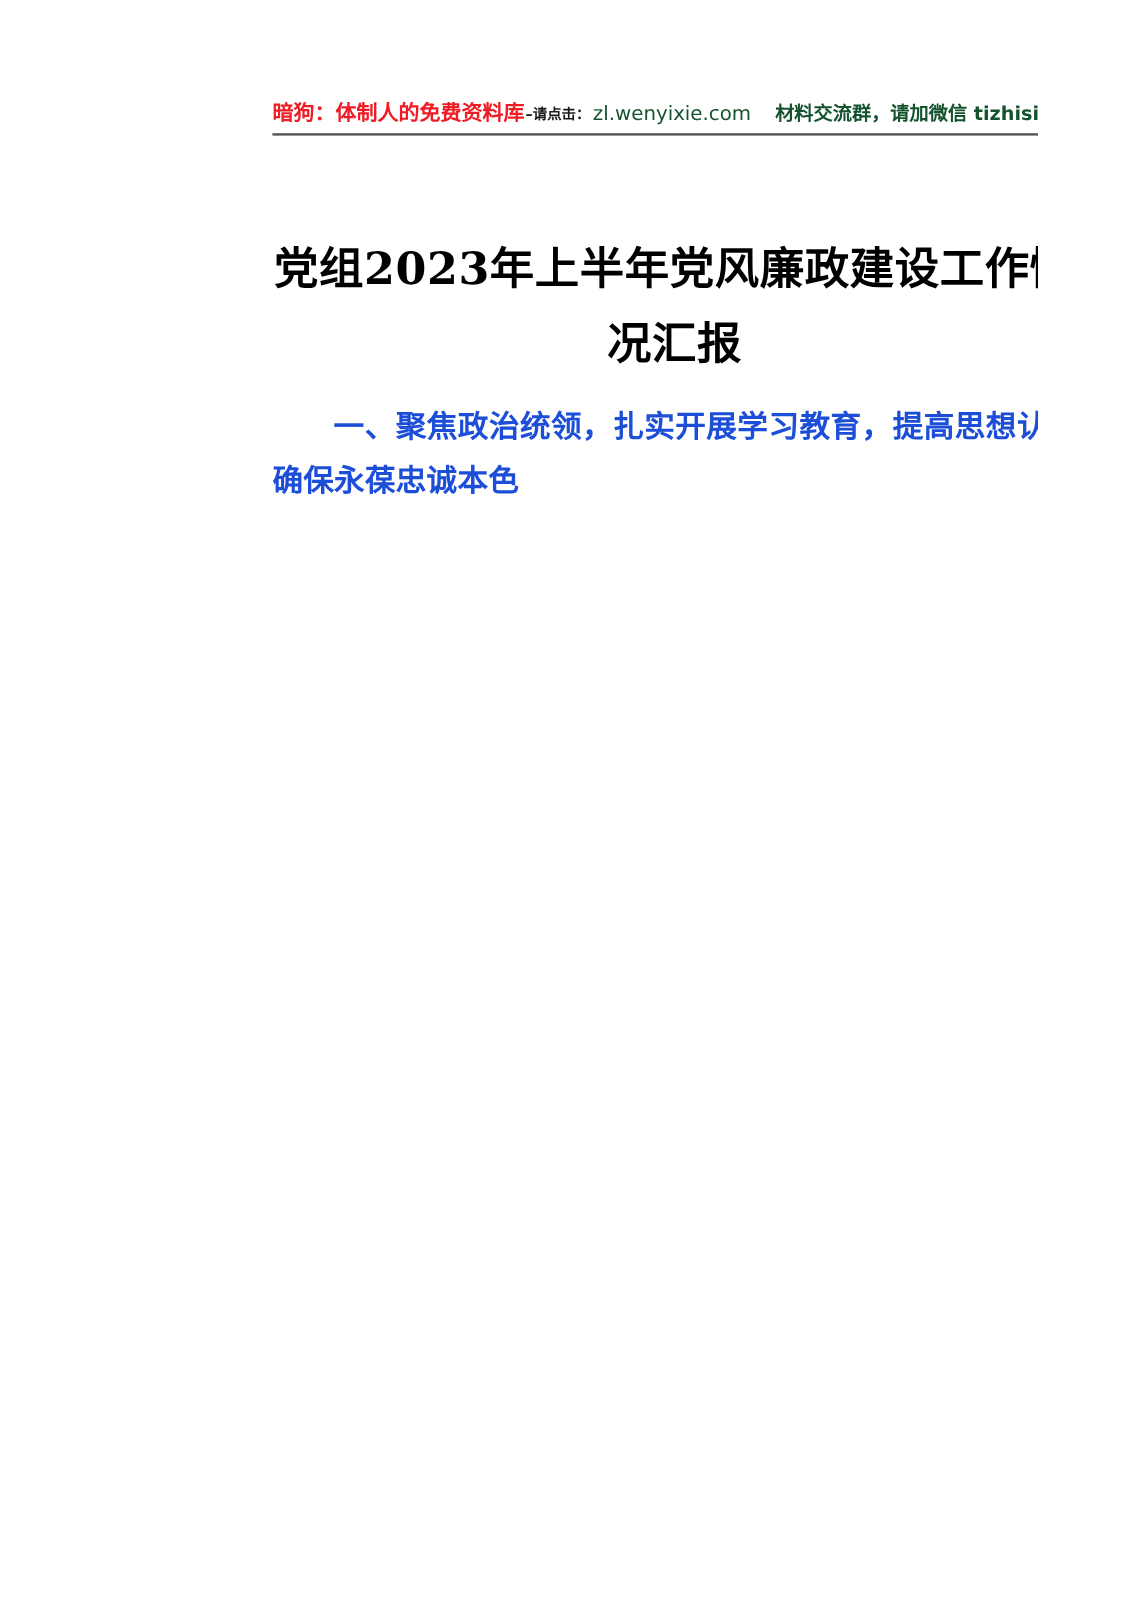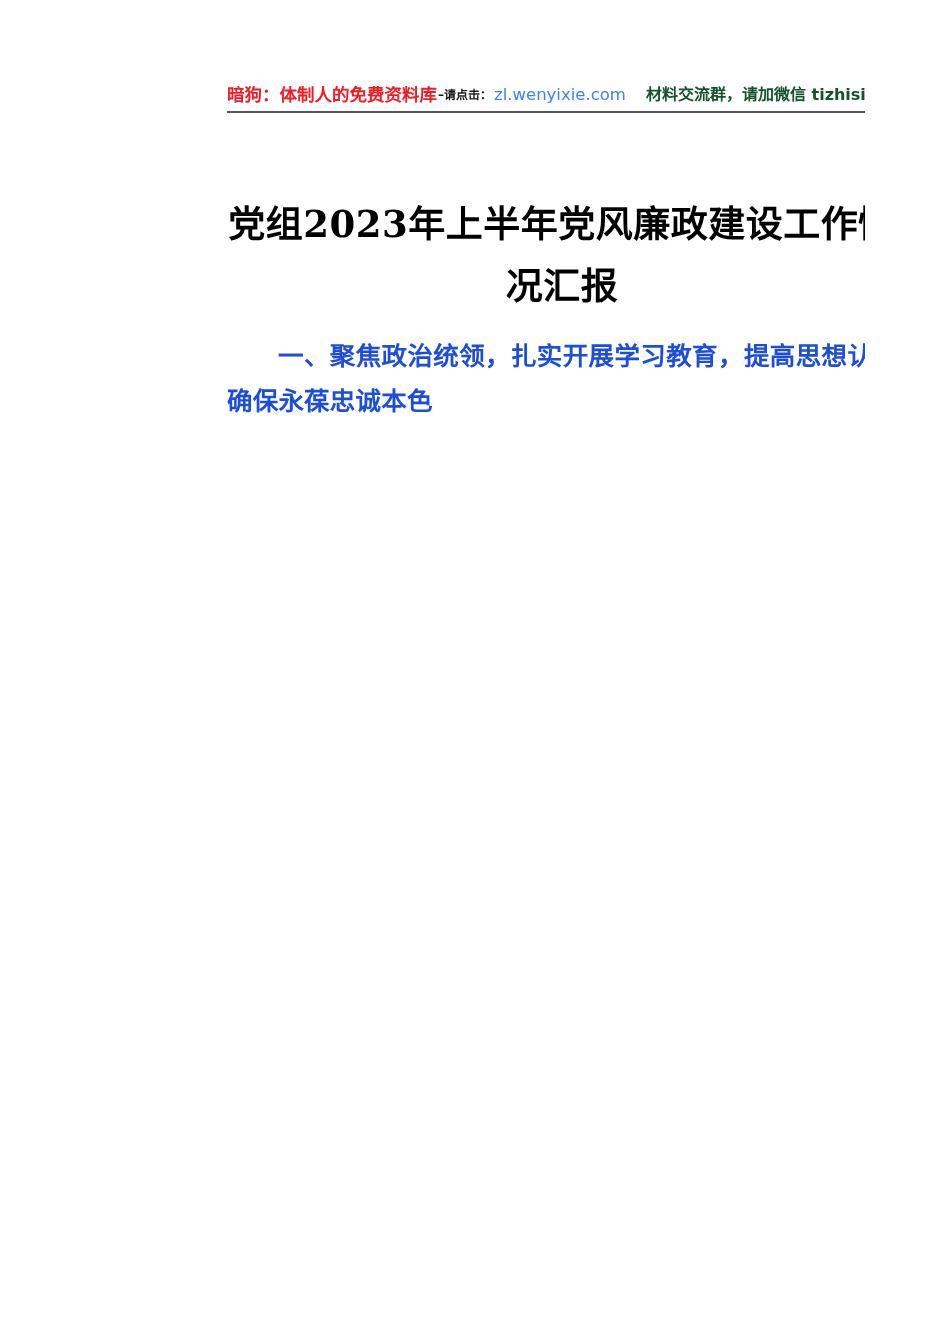--- a/index.html
+++ b/index.html
@@ -47,21 +47,21 @@
   }
 
   .promo-click {
     color: #1a1a1a;
     font-weight: bold;
     font-size: 12px;
     margin-left: 1px;
   }
 
   .promo-link {
-    color: #3b82f6;
+    color: #14532d;
     font-size: 16.5px;
     font-weight: normal;
     text-decoration: none;
     margin-left: 2px;
   }
 
   .promo-tail {
     color: #14532d;
     font-size: 16px;
     font-weight: bold;

